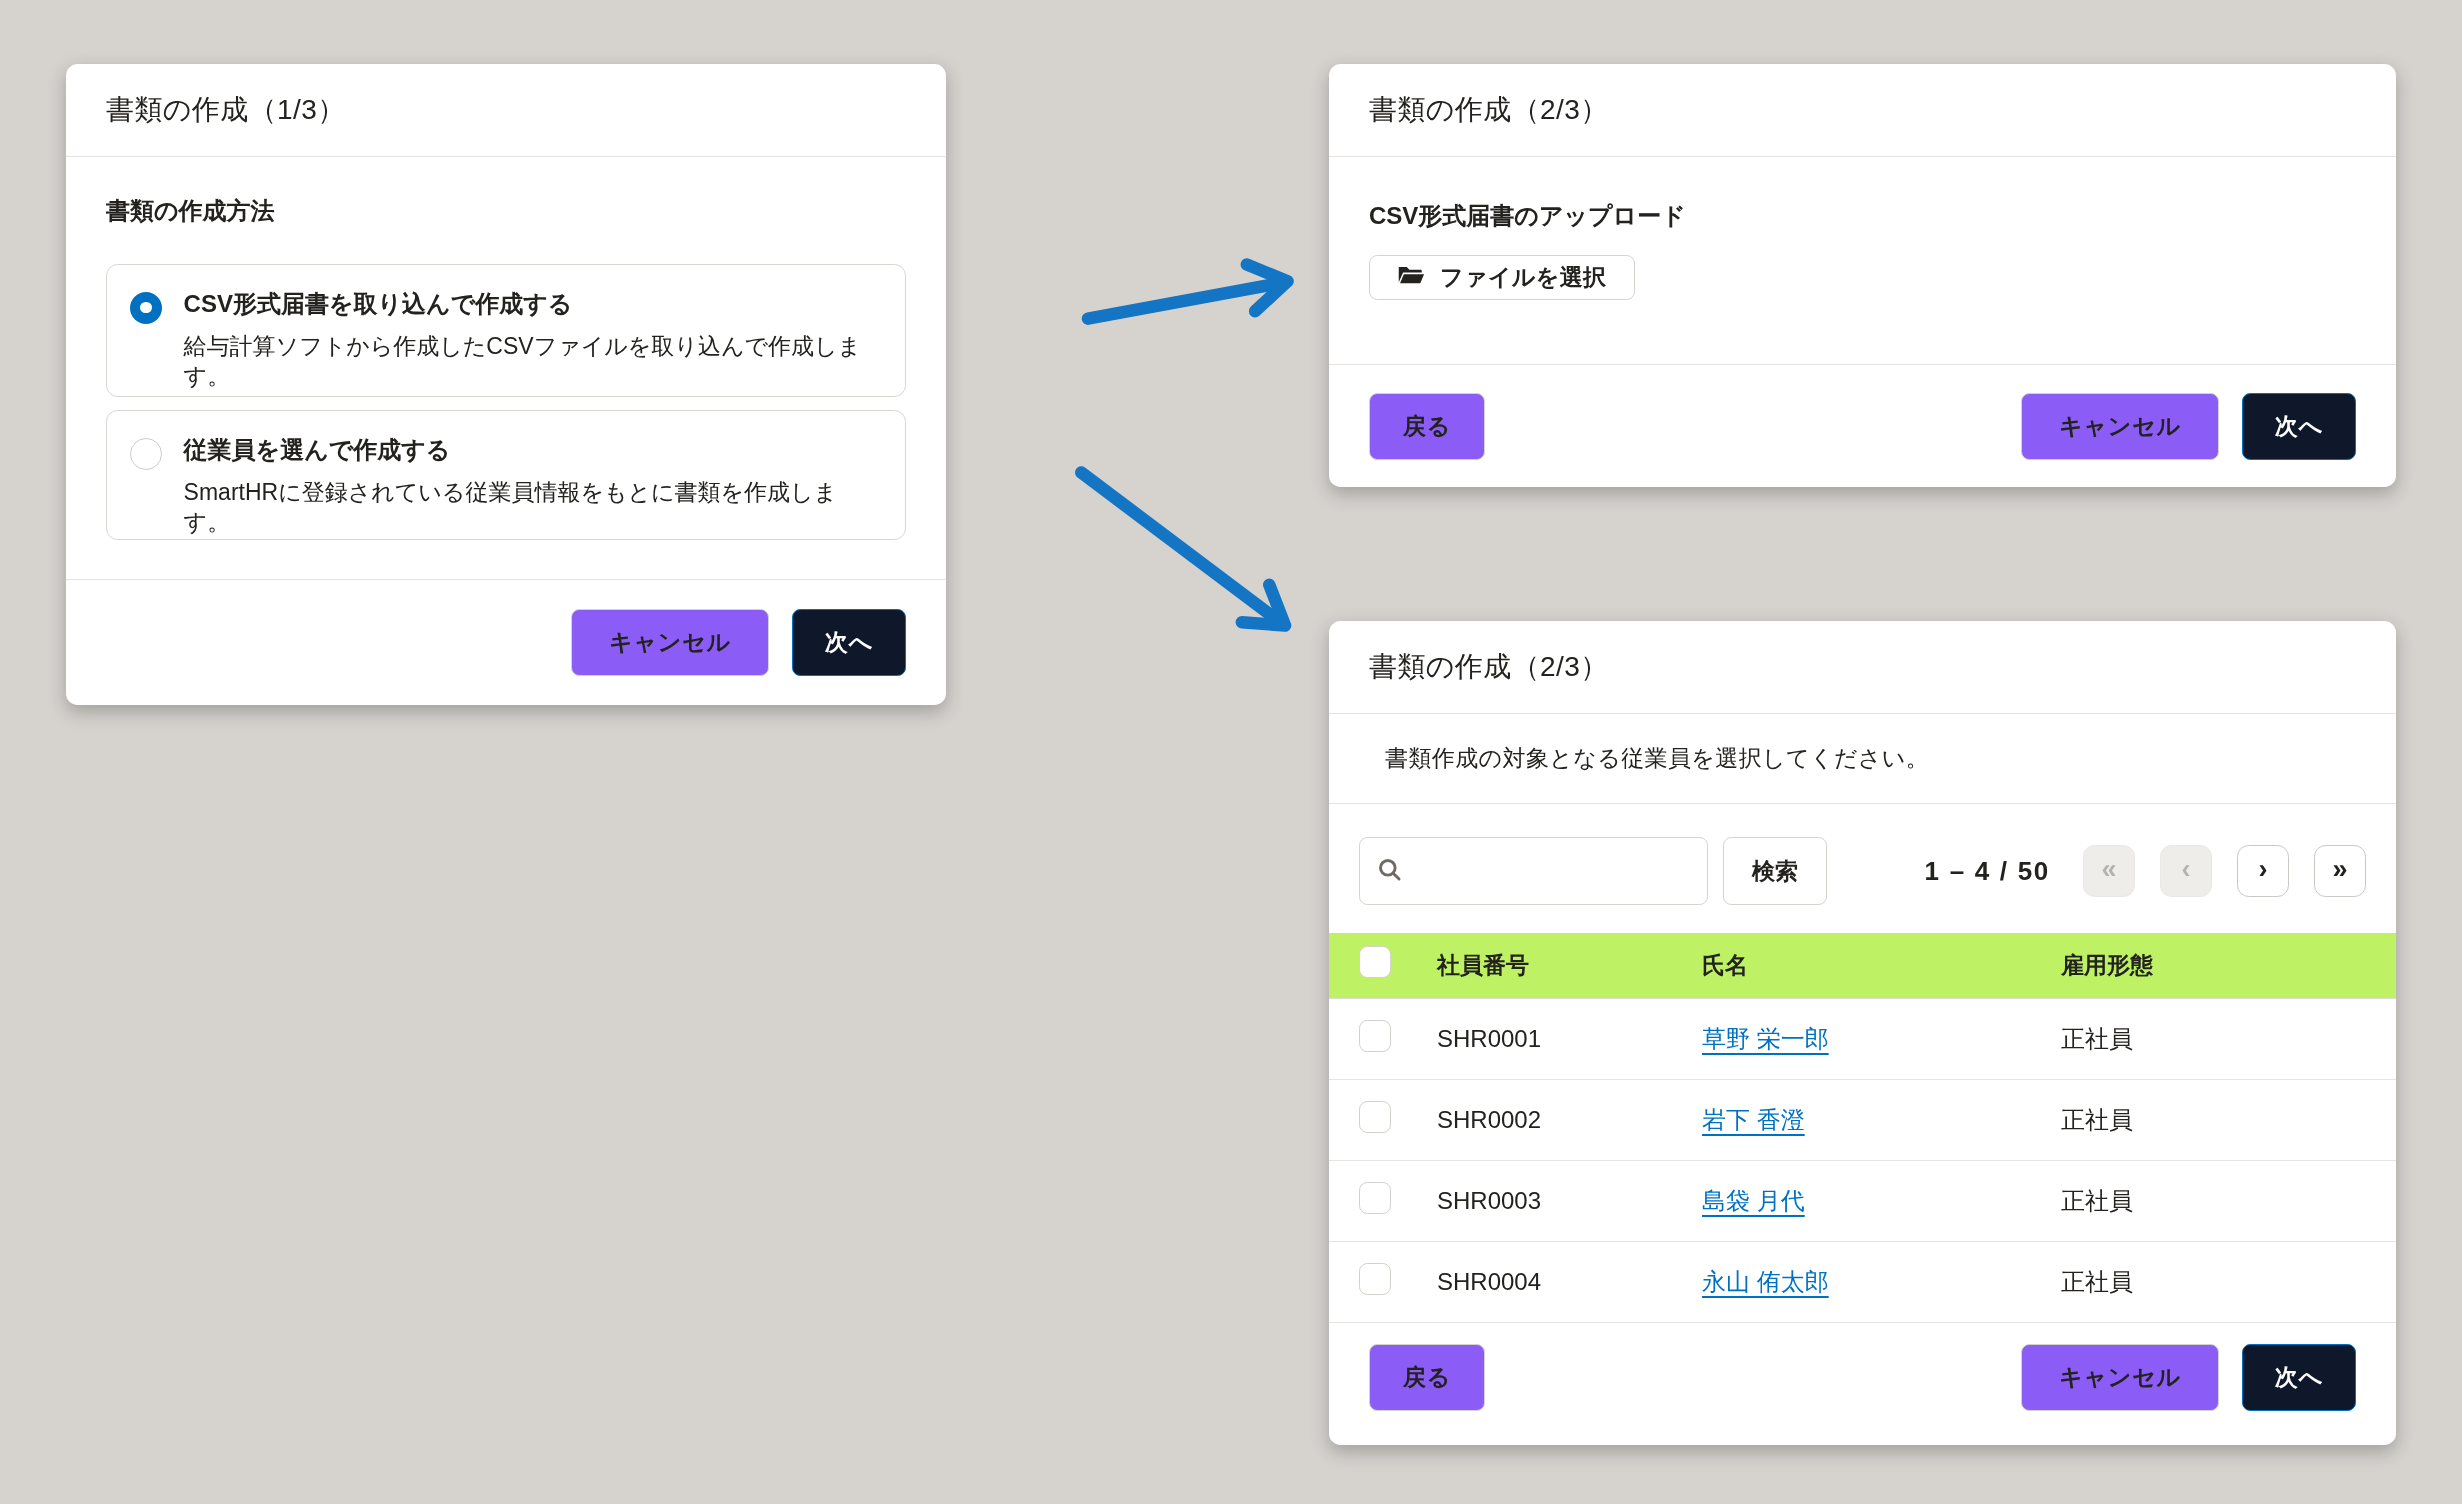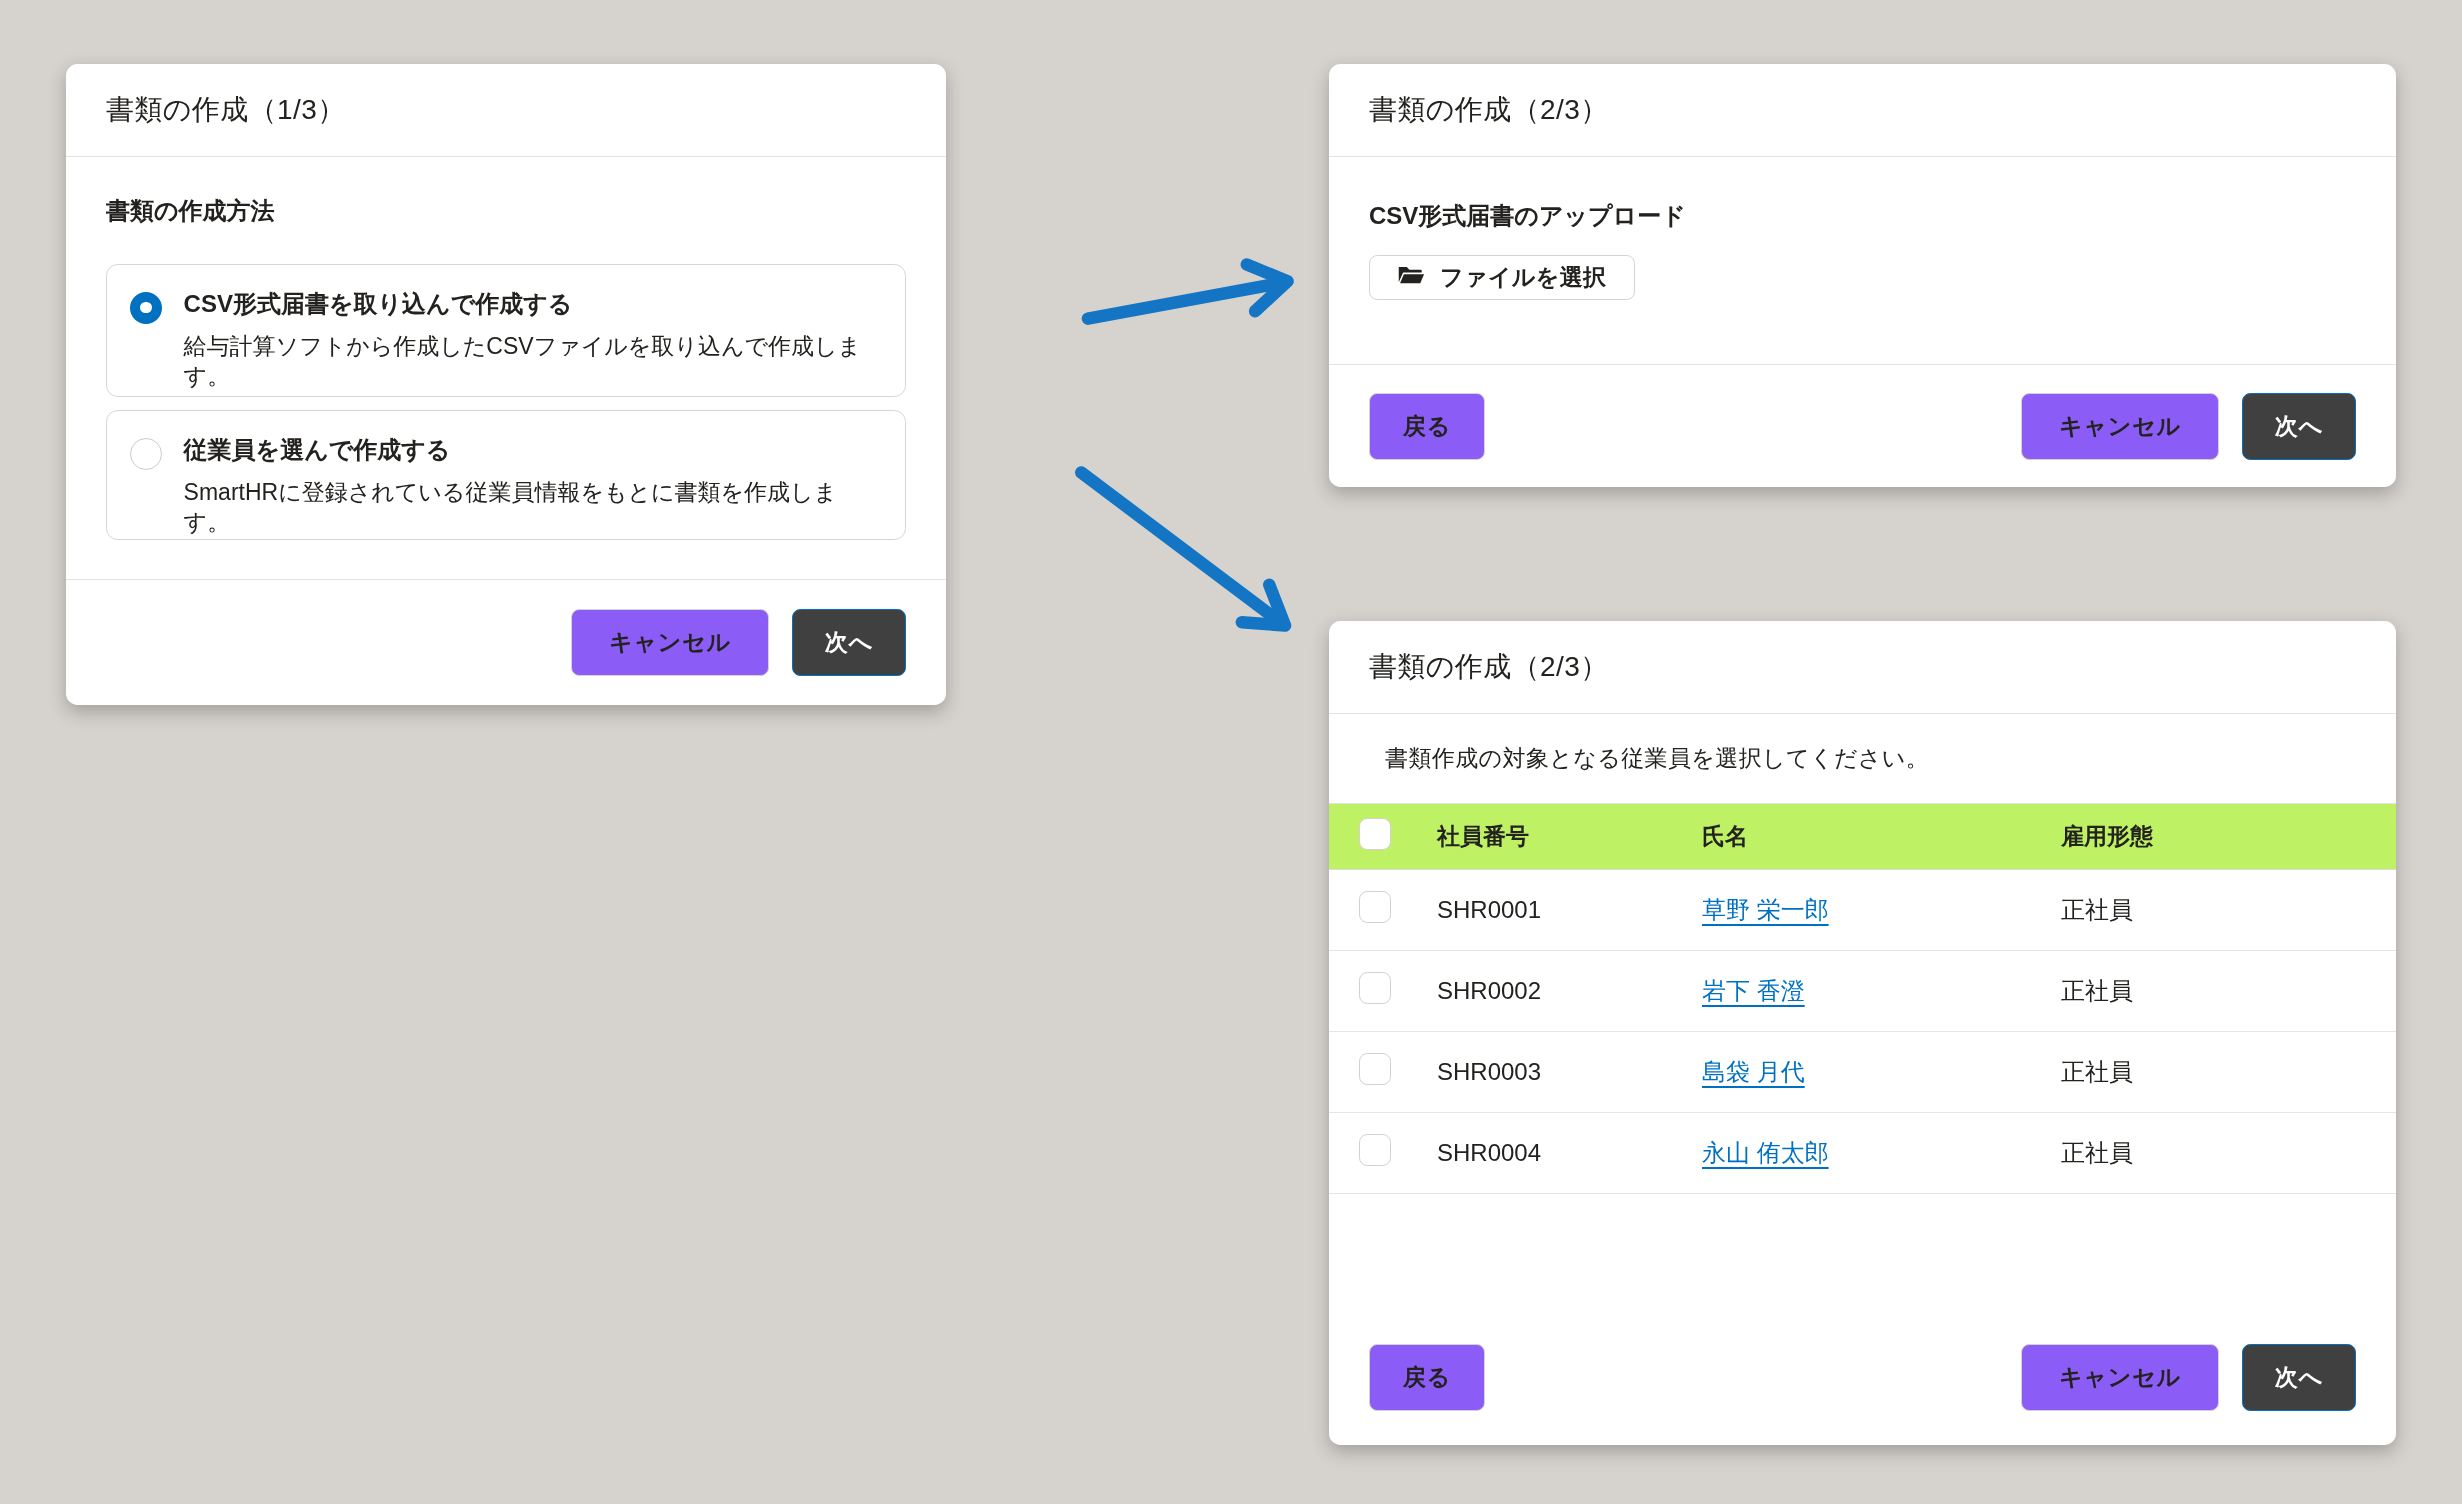--- a/index.html
+++ b/index.html
@@ -58,21 +58,21 @@
   .d1 .dlg-footer{height:126px;}
   .d2 .dlg-footer{height:123px;}
   .d3 .dlg-footer{height:136px;border-top:none;}
 
   .btn{
     height:67px;border-radius:8.3px;font-size:23px;font-weight:700;
     font-family:inherit;display:inline-flex;align-items:center;justify-content:center;
     cursor:pointer;box-sizing:border-box;letter-spacing:0.8px;
   }
   .btn.secondary{background:#8b5cf6;border:1.7px solid #d6d3ce;color:#23221f;padding:0 37px;}
-  .btn.primary{background:#404040;border:1.7px solid #0071c1;color:#fff;padding:0 32px;}
+  .btn.primary{background:#0f172a;border:1.7px solid #0071c1;color:#fff;padding:0 32px;}
   .btn.back{padding:0 33px;}
   .footer-right{margin-left:auto;display:flex;gap:23px;align-items:center;}
 
   
   .d2 .dlg-body{padding:43px 40px 0 40px;}
   .file-btn{
     margin-top:23px;height:45px;border:1.7px solid #d6d3ce;border-radius:8.3px;
     background:#fff;display:inline-flex;align-items:center;gap:15px;
     padding:0 27px;font-size:23px;font-weight:700;font-family:inherit;
     color:#23221f;cursor:pointer;letter-spacing:0.4px;
@@ -196,20 +196,40 @@
     </footer>
   </section>
 
   <section class="dialog d3">
     <header class="dlg-header">
       <h1 class="dlg-title">書類の作成（2/3）</h1>
     </header>
 
     <div class="dlg-desc">書類作成の対象となる従業員を選択してください。</div>
 
+    <div class="toolbar">
+      <div class="searchbox">
+        <span class="mag">
+          <svg width="27" height="27" viewBox="0 0 24 24" fill="none" stroke="#6e6b64" stroke-width="2.6" stroke-linecap="round">
+            <circle cx="10.5" cy="10.5" r="6.5"></circle>
+            <line x1="15.5" y1="15.5" x2="20.5" y2="20.5"></line>
+          </svg>
+        </span>
+        <input type="text" value="" style="">
+      </div>
+      <button class="search-btn">検索</button>
+
+      <div class="page-count">1 – 4 / 50</div>
+      <div class="pager">
+        <button class="pager-btn disabled">«</button>
+        <button class="pager-btn disabled">‹</button>
+        <button class="pager-btn enabled">›</button>
+        <button class="pager-btn enabled">»</button>
+      </div>
+    </div>
 
     <div class="emp-table">
       <div class="t-row t-head">
         <div class="cell cb"><span class="checkbox"></span></div>
         <div class="cell">社員番号</div>
         <div class="cell">氏名</div>
         <div class="cell">雇用形態</div>
       </div>
 
       <div class="t-row t-body">

